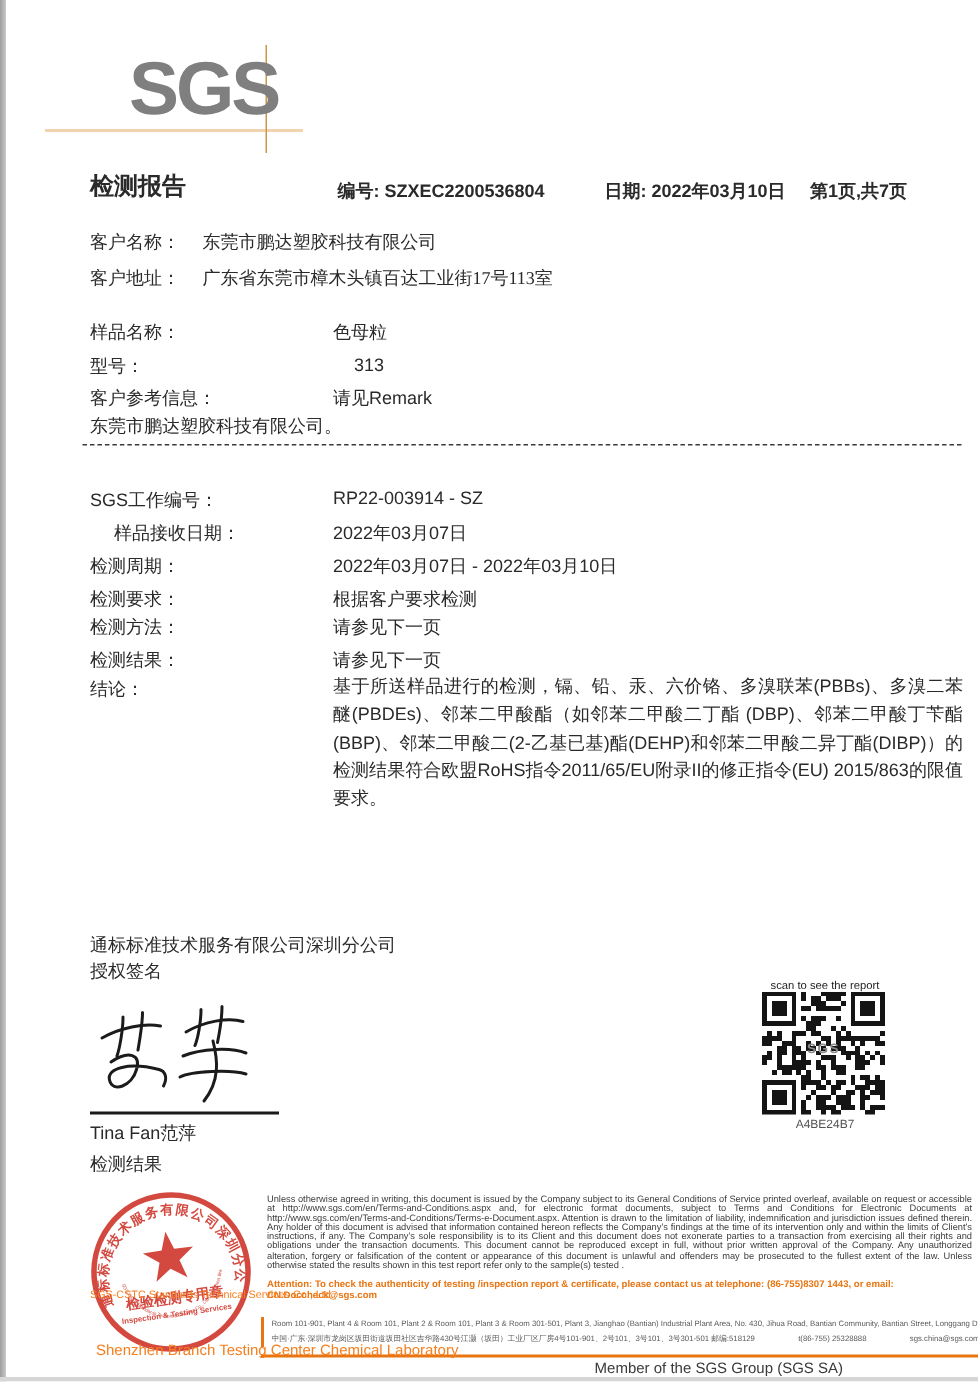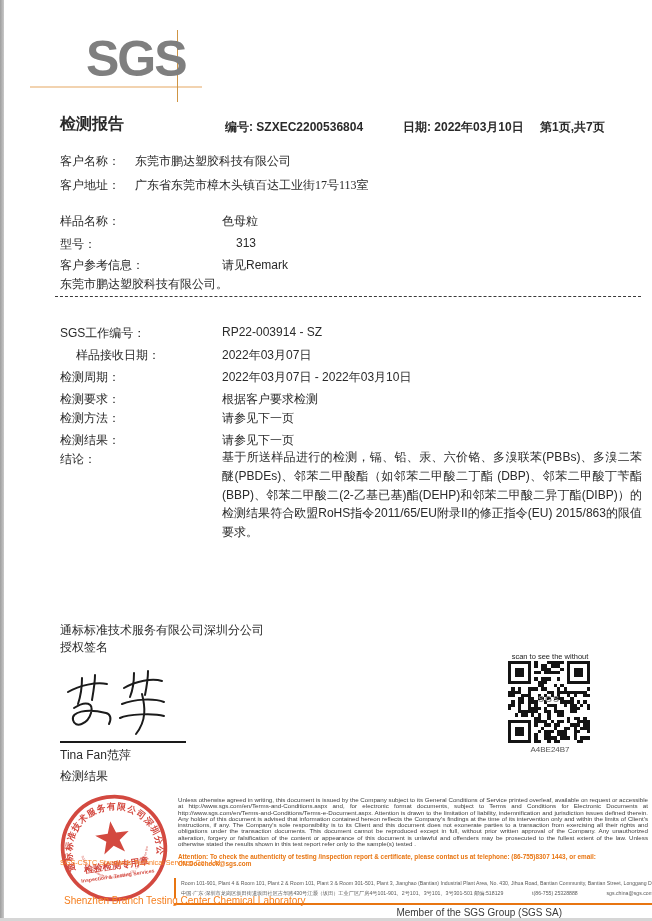--- a/index.html
+++ b/index.html
@@ -113,21 +113,21 @@
     <path d="M86,3 C86,11 84,22 83,27"></path>
     <path d="M60,36 C72,31 92,30 102,34"></path>
     <path d="M80,26 C83,38 85,52 74,66"></path>
     <path d="M58,50 C66,46 92,45 102,48"></path>
   </g>
 </svg>
 <div class="abs sig-line"></div>
 <div class="abs sig-name">Tina Fan范萍</div>
 <div class="abs sig-role">检测结果</div>
 
-<div class="abs qr-caption">scan to see the without</div>
+<div class="abs qr-caption">scan to see the report</div>
 <div class="abs qr-box"><svg width="82" height="82" viewBox="0 0 25 25" shape-rendering="crispEdges">
       <rect width="25" height="25" fill="#fff"></rect>
       <rect x="8" y="0" width="1" height="1" fill="#141414"></rect>
       <rect x="12" y="0" width="1" height="1" fill="#141414"></rect>
       <rect x="13" y="0" width="1" height="1" fill="#141414"></rect>
       <rect x="14" y="0" width="1" height="1" fill="#141414"></rect>
       <rect x="15" y="0" width="1" height="1" fill="#141414"></rect>
       <rect x="16" y="0" width="1" height="1" fill="#141414"></rect>
       <rect x="8" y="1" width="1" height="1" fill="#141414"></rect>
       <rect x="10" y="1" width="1" height="1" fill="#141414"></rect>

